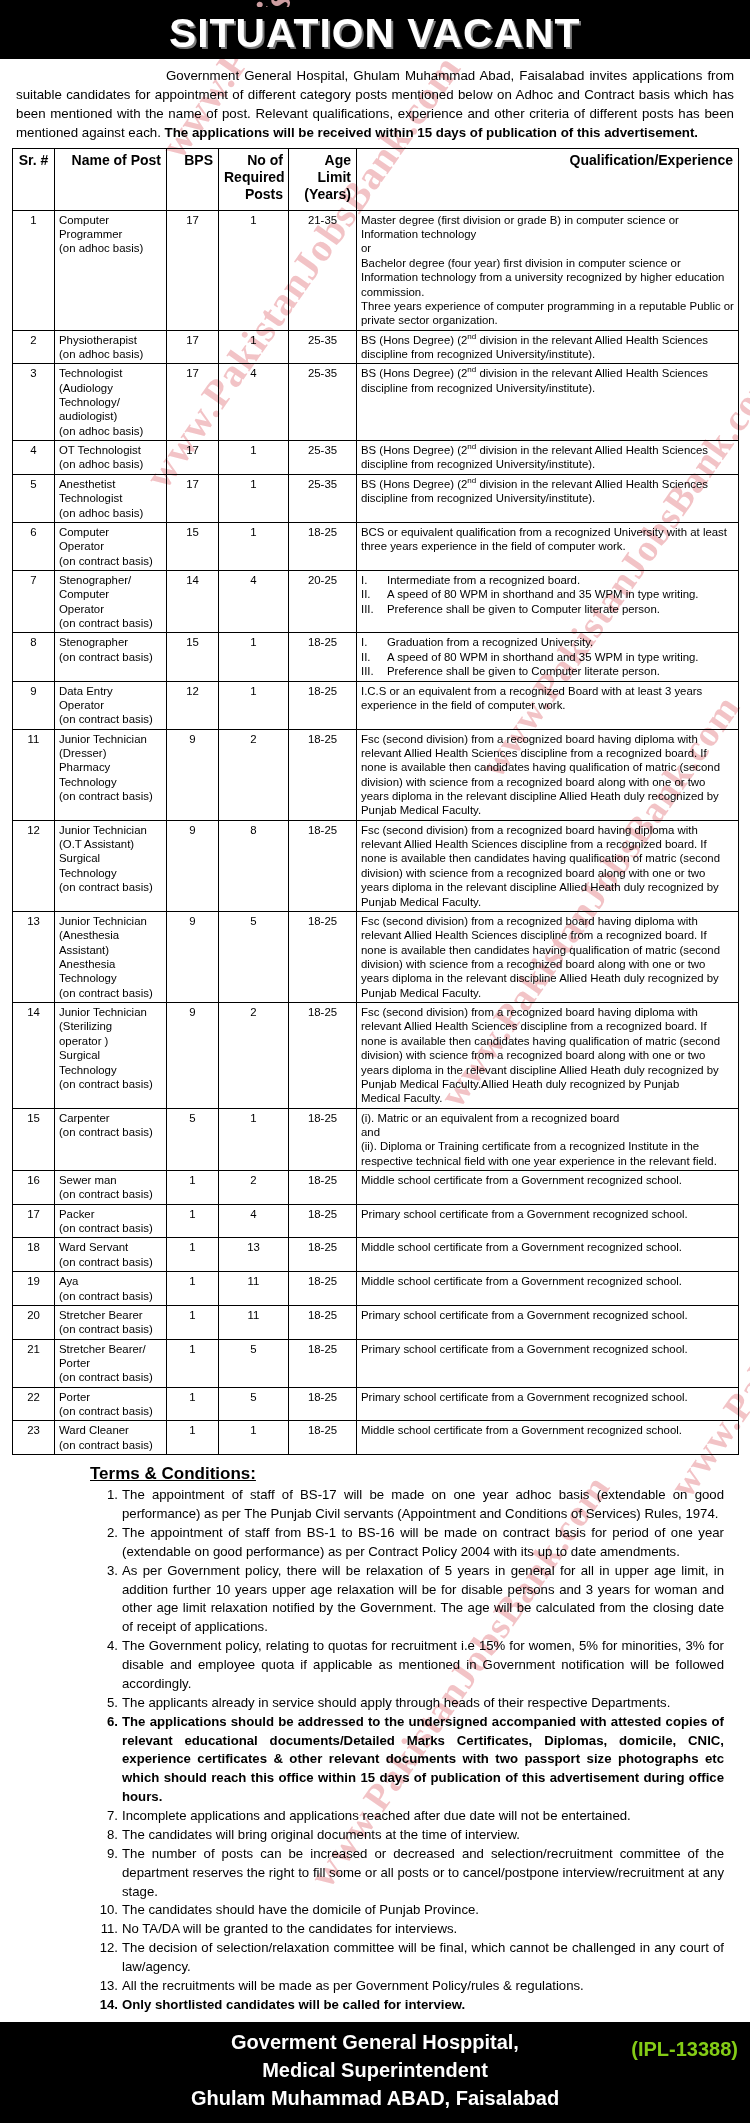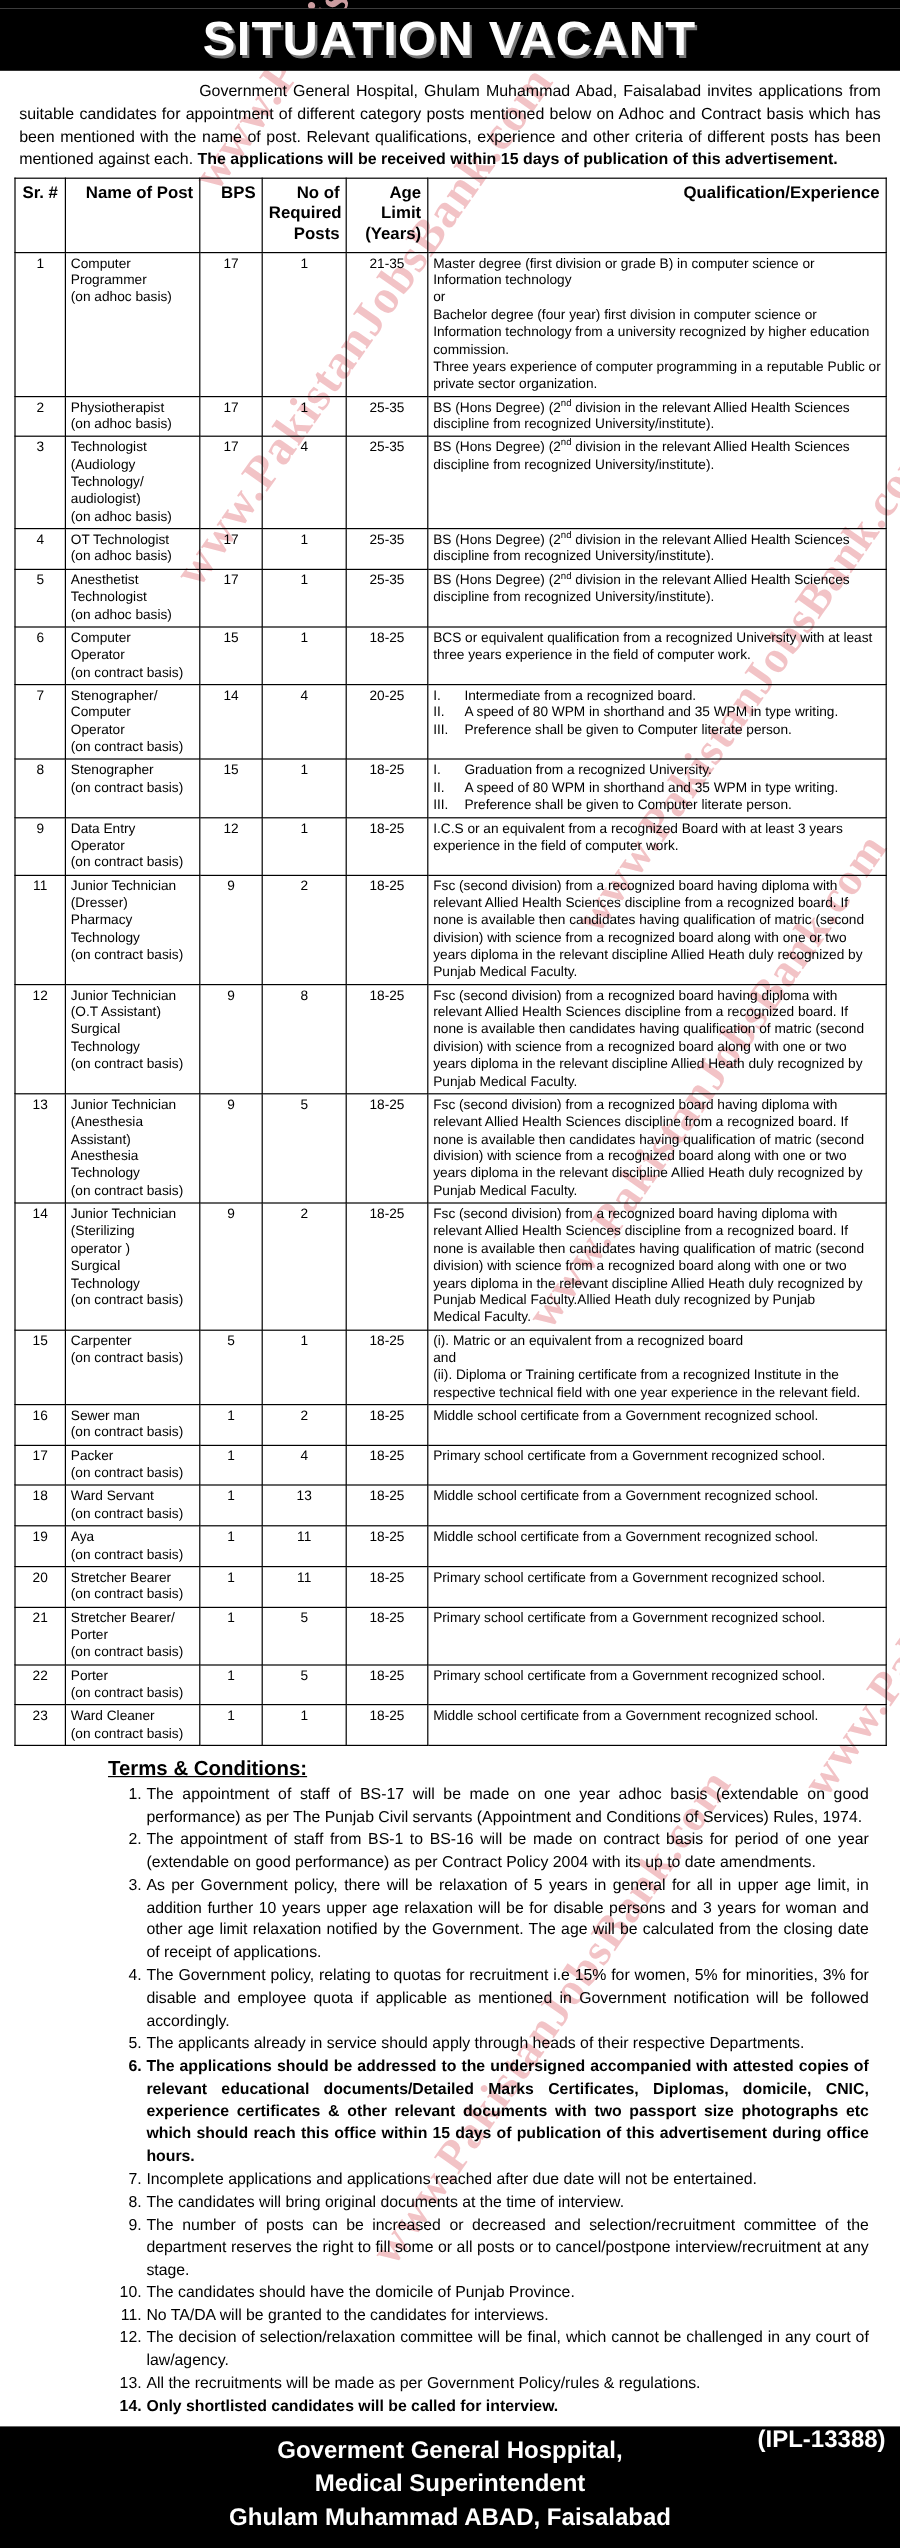--- a/index.html
+++ b/index.html
@@ -169,25 +169,25 @@
     font-family:"Liberation Sans", sans-serif;
     font-weight:bold;
     font-size:20px;
     line-height:1.42;
     padding-left:10px;
     padding-right:10px;
   }
   .footer .ipl{
     position:absolute;
     right:12px;
-    top:0;
+    top:16px;
     font-size:20px;
     font-weight:bold;
     font-family:"Liberation Sans", sans-serif;
-    color:#ffffff;
+    color:#84cc16;
   }
 </style>
 </head>
 <body>
 
 <div class="page">
 
   <div class="wm wm1">www.PakistanJobsBank.com</div>
   <div class="wm wm2">www.PakistanJobsBank.com</div>
   <div class="wm wm3">www.PakistanJobsBank.com</div>

